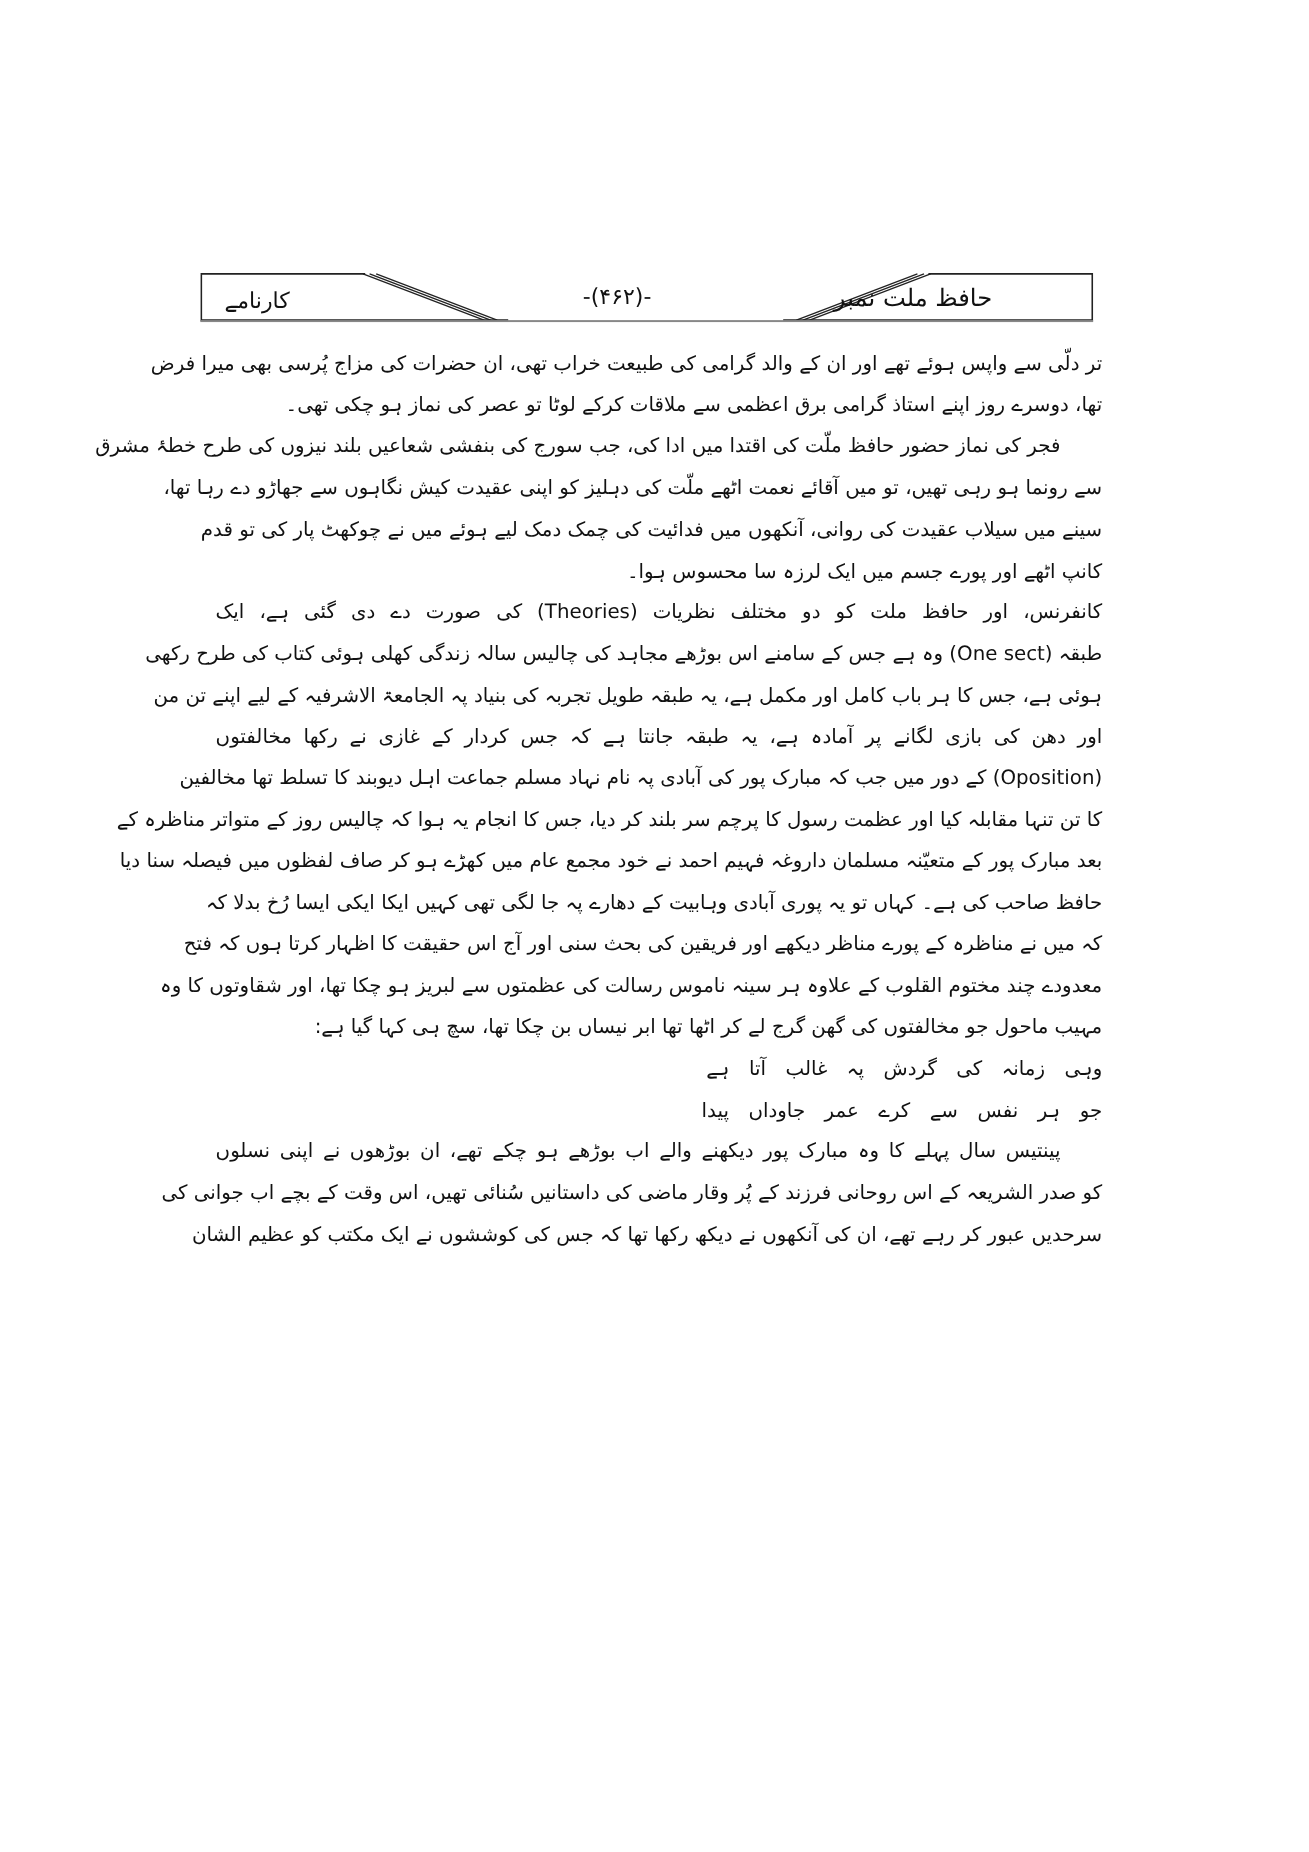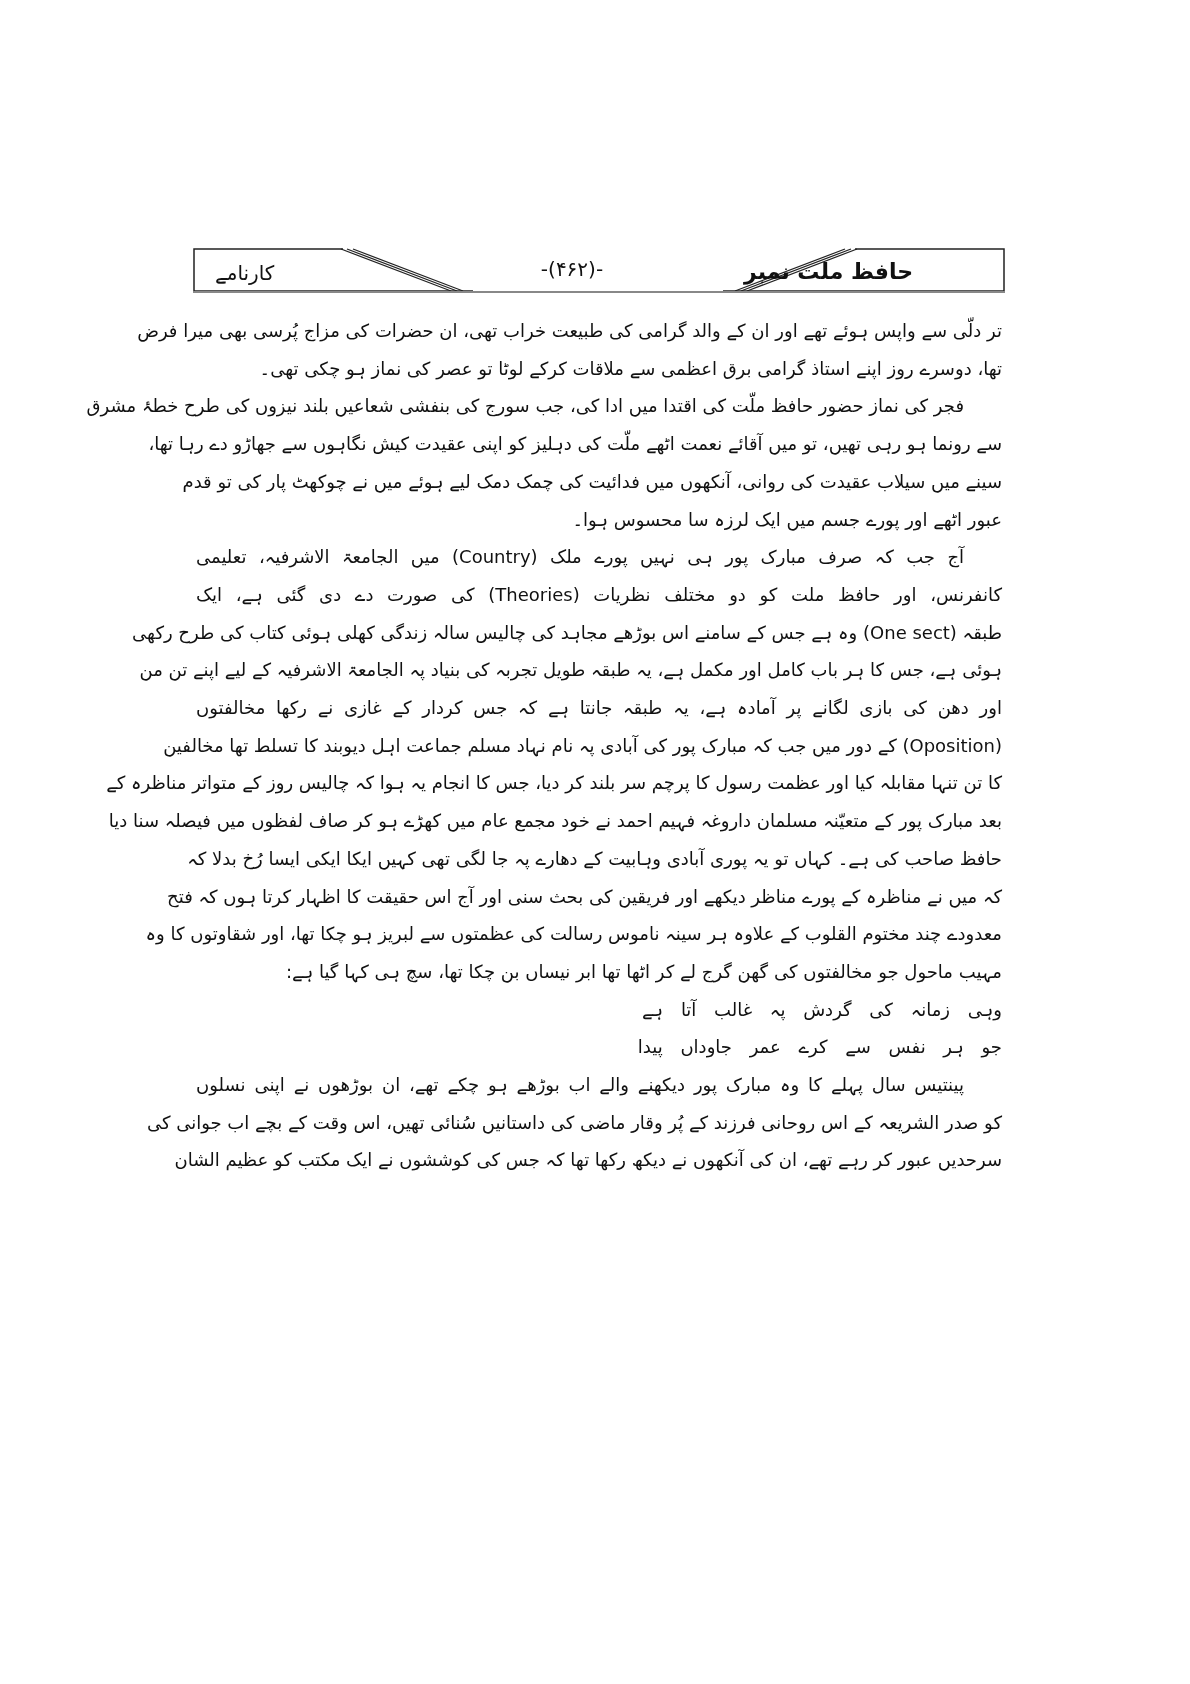--- a/index.html
+++ b/index.html
@@ -1,22 +1,22 @@
 <!DOCTYPE html>
 <html><head>
 <meta charset="utf-8">
 <style>
   html, body { margin: 0; padding: 0; background: #ffffff; }
   body { width: 1190px; height: 1684px; position: relative; overflow: hidden;
          font-family: "DejaVu Sans", sans-serif; color: #111; }
 
-  .page-header { position: absolute; left: 193px; top: 247px; width: 732px; height: 46px; }
+  .page-header { position: absolute; left: 182px; top: 247px; width: 732px; height: 46px; }
   .page-header svg { position: absolute; left: 0; top: 0; }
   .hdr-left { position: absolute; left: 22px; top: 14px; font-size: 20px; direction: rtl; }
-  .hdr-right { position: absolute; right: 12px; top: 12px; font-size: 22px; font-weight: bold; direction: rtl; margin-left: 31px; }
+  .hdr-right { position: absolute; right: 12px; top: 12px; font-size: 22px; font-weight: normal; direction: rtl; margin-left: 31px; }
   .hdr-center { position: absolute; left: 0; right: 0; top: 10px; text-align: center; font-size: 20px; padding-left: 26px; }
 
   .body-text { position: absolute; left: 196px; top: 312px; width: 806px;
                direction: rtl; text-align: justify; text-align-last: right;
                font-size: 18px; line-height: 37.7px; }
   .line { display: block; white-space: nowrap; text-align: justify; text-align-last: justify; }
   .line.last { text-align-last: right; }
   .line.indent { padding-right: 38px; }
   .verse { display: block; text-align: right; white-space: nowrap; word-spacing: 12px; }
 </style>
@@ -46,22 +46,21 @@
   <span class="hdr-center">-(۴۶۲)-</span>
   <span class="hdr-right">حافظ ملت نمبر</span>
 </div>
 
 <div class="body-text">
   <span class="line">تر دلّی سے واپس ہوئے تھے اور ان کے والد گرامی کی طبیعت خراب تھی، ان حضرات کی مزاج پُرسی بھی میرا فرض</span>
   <span class="line last">تھا، دوسرے روز اپنے استاذ گرامی برق اعظمی سے ملاقات کرکے لوٹا تو عصر کی نماز ہو چکی تھی۔</span>
   <span class="line indent">فجر کی نماز حضور حافظ ملّت کی اقتدا میں ادا کی، جب سورج کی بنفشی شعاعیں بلند نیزوں کی طرح خطۂ مشرق</span>
   <span class="line">سے رونما ہو رہی تھیں، تو میں آقائے نعمت اٹھے ملّت کی دہلیز کو اپنی عقیدت کیش نگاہوں سے جھاڑو دے رہا تھا،</span>
   <span class="line">سینے میں سیلاب عقیدت کی روانی، آنکھوں میں فدائیت کی چمک دمک لیے ہوئے میں نے چوکھٹ پار کی تو قدم</span>
-  <span class="line last">عبور اٹھے اور پورے جسم میں ایک لرزہ سا محسوس ہوا۔</span>
-  <span class="line indent">آج جب کہ صرف مبارک پور ہی نہیں پورے ملک (Country) میں الجامعۃ الاشرفیہ، تعلیمی</span>
+  <span class="line last">کانپ اٹھے اور پورے جسم میں ایک لرزہ سا محسوس ہوا۔</span>
   <span class="line">کانفرنس، اور حافظ ملت کو دو مختلف نظریات (Theories) کی صورت دے دی گئی ہے، ایک</span>
   <span class="line">طبقہ (One sect) وہ ہے جس کے سامنے اس بوڑھے مجاہد کی چالیس سالہ زندگی کھلی ہوئی کتاب کی طرح رکھی</span>
   <span class="line">ہوئی ہے، جس کا ہر باب کامل اور مکمل ہے، یہ طبقہ طویل تجربہ کی بنیاد پہ الجامعۃ الاشرفیہ کے لیے اپنے تن من</span>
   <span class="line">اور دھن کی بازی لگانے پر آمادہ ہے، یہ طبقہ جانتا ہے کہ جس کردار کے غازی نے رکھا مخالفتوں</span>
   <span class="line">(Oposition) کے دور میں جب کہ مبارک پور کی آبادی پہ نام نہاد مسلم جماعت اہل دیوبند کا تسلط تھا مخالفین</span>
   <span class="line">کا تن تنہا مقابلہ کیا اور عظمت رسول کا پرچم سر بلند کر دیا، جس کا انجام یہ ہوا کہ چالیس روز کے متواتر مناظرہ کے</span>
   <span class="line">بعد مبارک پور کے متعیّنہ مسلمان داروغہ فہیم احمد نے خود مجمع عام میں کھڑے ہو کر صاف لفظوں میں فیصلہ سنا دیا</span>
   <span class="line">حافظ صاحب کی ہے۔ کہاں تو یہ پوری آبادی وہابیت کے دھارے پہ جا لگی تھی کہیں ایکا ایکی ایسا رُخ بدلا کہ</span>
   <span class="line">کہ میں نے مناظرہ کے پورے مناظر دیکھے اور فریقین کی بحث سنی اور آج اس حقیقت کا اظہار کرتا ہوں کہ فتح</span>
   <span class="line">معدودے چند مختوم القلوب کے علاوہ ہر سینہ ناموس رسالت کی عظمتوں سے لبریز ہو چکا تھا، اور شقاوتوں کا وہ</span>

